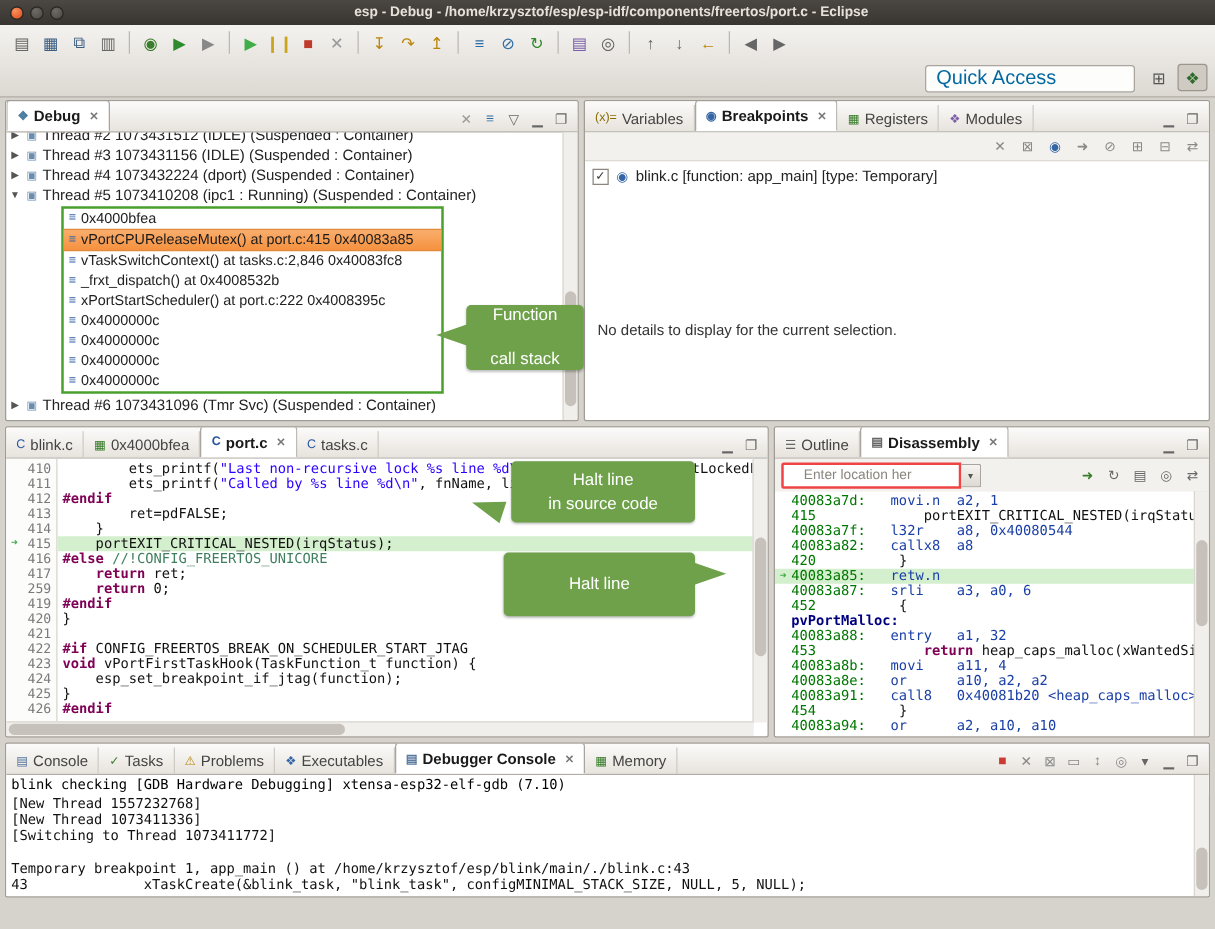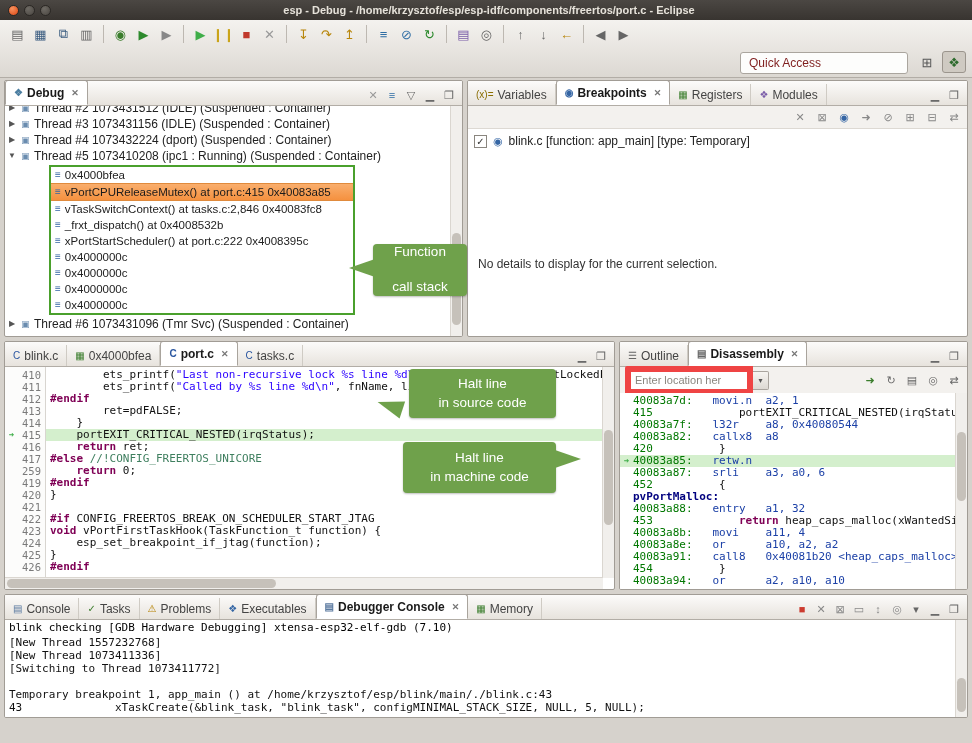--- a/index.html
+++ b/index.html
@@ -19,21 +19,21 @@
   .tb-title{flex:1;text-align:center;color:#e6e2da;font-size:11px;font-weight:bold;
     margin-right:45px;white-space:nowrap;overflow:hidden;}
   
   .toolbar{position:absolute;left:0;top:20px;width:972px;height:58px;
     background:linear-gradient(#f4f2ef,#dcd8d2);border-bottom:1px solid #b2ada6;box-sizing:border-box;}
   .tb-row1{height:28px;display:flex;align-items:center;padding-left:6px;}
   .tb-ico{width:23px;height:22px;display:inline-flex;align-items:center;justify-content:center;
     font-size:13px;border-radius:3px;cursor:default;}
   .tb-sep{width:1px;height:18px;background:#bdb8b1;margin:0 5px;display:inline-block;}
   .quick-access{position:absolute;right:64px;top:32px;width:150px;height:20px;background:#fdfdfc;
-    border:1px solid #aaa59e;border-radius:3px;color:#7f1d1d;font-size:12px;line-height:20px;padding:0 8px;}
+    border:1px solid #aaa59e;border-radius:3px;color:#0369a1;font-size:16px;line-height:20px;padding:0 8px;}
   .persp{position:absolute;right:6px;top:31px;display:flex;gap:3px;}
   .persp-ico{width:24px;height:22px;display:flex;align-items:center;justify-content:center;
     font-size:13px;color:#555;border-radius:3px;}
   .persp-ico.active{background:#cfcac2;border:1px solid #9b958d;box-sizing:border-box;color:#2d6b2d;}
   
   .view{position:absolute;background:#fff;border:1px solid #a19c95;border-radius:2px;
     box-sizing:border-box;overflow:hidden;}
   .vtabs{height:24px;display:flex;align-items:flex-end;
     background:linear-gradient(#fcfbfa,#e7e3dd);border-bottom:1px solid #b2ada6;}
   .vtab{height:21px;display:flex;align-items:center;gap:4px;padding:0 8px;color:#444;
@@ -82,22 +82,22 @@
   .grow{height:12px;line-height:12px;display:flex;}
   .gmark{width:13px;text-align:center;color:#3fae49;font-size:9px;flex:none;}
   .gnum{flex:1;text-align:right;padding-right:4px;color:#7a7a7a;font-size:10.5px;}
   .codearea{flex:1;padding-top:2px;overflow:hidden;}
   .cl{height:12px;line-height:12px;white-space:pre;padding-left:4px;}
   .cl.cur{background:var(--halt-bg);}
   .tk-p{color:#111;} .tk-s{color:#2a00ff;} .tk-c{color:#3f7f5f;}
   .tk-k,.tk-d{color:#7f0055;font-weight:bold;}
   
   #disasm-view{left:619px;top:341px;width:349px;height:249px;}
-  .combo{width:108px;height:17px;border:6px solid #ef4444;background:#fff;color:#8a867f;
-    font-size:11px;line-height:17px;padding:0 4px;border-radius:2px 0 0 2px;white-space:nowrap;overflow:hidden;}
+  .combo{width:108px;height:17px;border:2px solid #ef4444;background:#fff;color:#8a867f;
+    font-size:11px;line-height:17px;padding:0 16px;border-radius:2px 0 0 2px;white-space:nowrap;overflow:hidden;}
   .combo-btn{width:15px;height:17px;border:1px solid #a9a49e;border-left:none;
     background:linear-gradient(#f6f4f1,#ddd9d3);display:inline-flex;align-items:center;
     justify-content:center;font-size:8px;color:#555;border-radius:0 2px 2px 0;}
   #disasm-code{position:absolute;top:51px;left:0;right:11px;bottom:0;overflow:hidden;
     font-family:"DejaVu Sans Mono",monospace;font-size:11px;background:#fff;padding-top:2px;}
   .arow{height:12px;line-height:12px;white-space:pre;display:flex;}
   .arow.cur{background:var(--halt-bg);}
   .amark{width:13px;flex:none;text-align:center;color:#3fae49;font-size:9px;}
   .as-a{color:#007700;} .as-ln{color:#007700;} .as-i{color:#1a3fa6;} .as-p{color:#111;}
   .as-k{color:#7f0055;font-weight:bold;} .as-l{color:#00007f;font-weight:bold;}
@@ -405,22 +405,22 @@
           <span class="gnum">426</span>
         </div>
       </div>
     <div class="codearea" id="ed-code">
         <div class="cl"><span class="tk-p">        ets_printf(</span><span class="tk-s">"Last non-recursive lock %s line %d\n"</span><span class="tk-p">, lastLockedFn, lastLockedLine);</span></div>
         <div class="cl"><span class="tk-p">        ets_printf(</span><span class="tk-s">"Called by %s line %d\n"</span><span class="tk-p">, fnName, line);</span></div>
         <div class="cl"><span class="tk-d">#endif</span></div>
         <div class="cl"><span class="tk-p">        ret=pdFALSE;</span></div>
         <div class="cl"><span class="tk-p">    }</span></div>
         <div class="cl cur"><span class="tk-p">    portEXIT_CRITICAL_NESTED(irqStatus);</span></div>
+        <div class="cl"><span class="tk-d">#else </span><span class="tk-c">//!CONFIG_FREERTOS_UNICORE</span></div>
         <div class="cl"><span class="tk-p">    </span><span class="tk-k">return</span><span class="tk-p"> ret;</span></div>
-        <div class="cl"><span class="tk-d">#else </span><span class="tk-c">//!CONFIG_FREERTOS_UNICORE</span></div>
         <div class="cl"><span class="tk-p">    </span><span class="tk-k">return</span><span class="tk-p"> 0;</span></div>
         <div class="cl"><span class="tk-d">#endif</span></div>
         <div class="cl"><span class="tk-p">}</span></div>
         <div class="cl"></div>
         <div class="cl"><span class="tk-d">#if</span><span class="tk-p"> CONFIG_FREERTOS_BREAK_ON_SCHEDULER_START_JTAG</span></div>
         <div class="cl"><span class="tk-k">void</span><span class="tk-p"> vPortFirstTaskHook(TaskFunction_t function) {</span></div>
         <div class="cl"><span class="tk-p">    esp_set_breakpoint_if_jtag(function);</span></div>
         <div class="cl"><span class="tk-p">}</span></div>
         <div class="cl"><span class="tk-d">#endif</span></div>
       </div>
@@ -550,14 +550,13 @@
   <div>call stack</div>
 </div>
 <div class="callout" id="co-src">
   <span class="tri tri-l" style="left:-32px;top:28px;transform:rotate(18deg)"></span>
   <div>Halt line</div>
   <div>in source code</div>
 </div>
 <div class="callout" id="co-mach">
   <span class="tri tri-r" style="right:-25px;top:8px"></span>
   <div>Halt line</div>
-  <div>in machine code</div>
 </div>
 
 </body></html>

